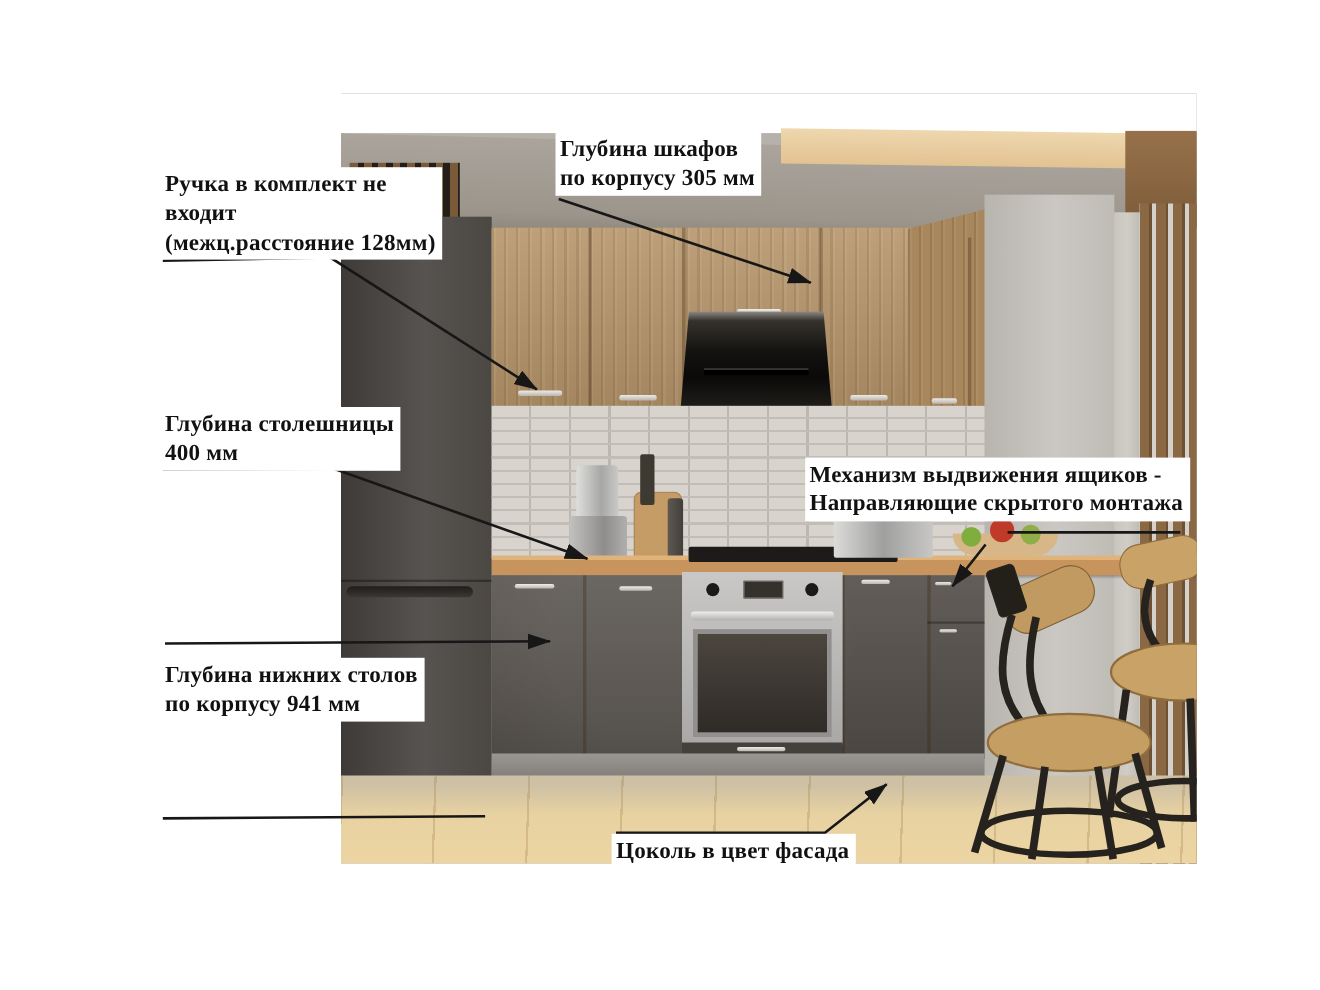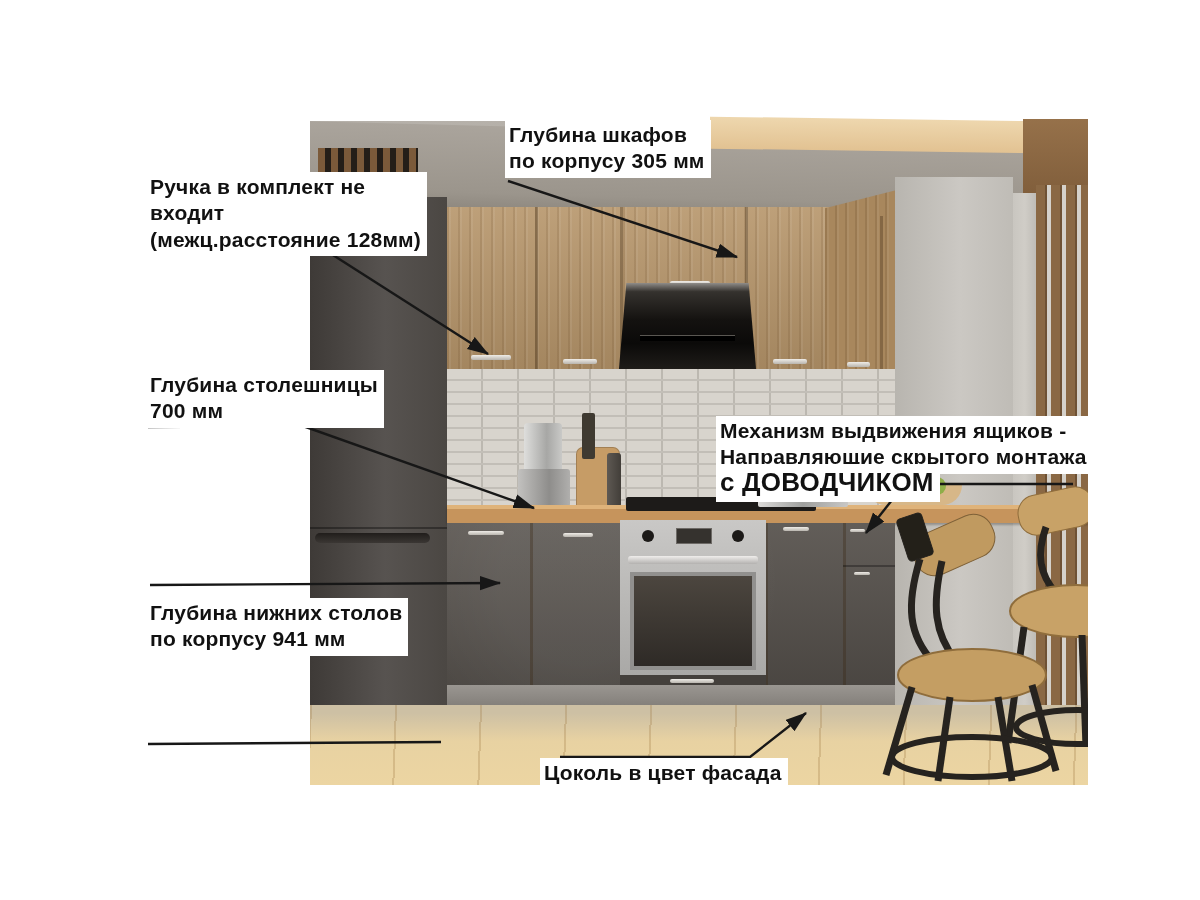--- a/index.html
+++ b/index.html
@@ -82,21 +82,21 @@
   .plinth{left:137px;top:600px;width:448px;height:25px;
     background:linear-gradient(180deg,#9a9691,#7f7b76);}
   .floor{left:0;top:620px;width:778px;height:80px;
     background-image:repeating-linear-gradient(92deg,rgba(150,110,55,.25) 0 2px,rgba(0,0,0,0) 2px 85px),
       linear-gradient(180deg,#cdc0a4 0 10%,#e8d2a2 45%,#ecd5a2 100%);}
   .stools{left:540px;top:390px;width:238px;height:310px;}
 
   
   .overlay{left:0;top:0;}
   .label{background:#ffffff;color:#111111;font-weight:700;font-size:21px;line-height:1.26;
-         white-space:pre-line;padding:2px 6px 3px 4px;letter-spacing:.2px;}
+         white-space:pre-line;padding:2px 6px 3px 4px;letter-spacing:.2px;font-family:Liberation Serif, serif;}
   .label-big{font-size:26px;letter-spacing:.2px;}
   .label-italic{font-style:italic;}
 </style>
 </head>
 <body>
 
 <div id="canvas">
 
   <div class="photo">
     <div class="ceiling-white"></div>
@@ -213,24 +213,23 @@
       <polyline points="916,484 1073,484"></polyline>
       <polyline points="896,495 866,533" marker-end="url(#ah)"></polyline>
       <polyline points="150,585 500,583" marker-end="url(#ah)"></polyline>
       <polyline points="148,744 441,742"></polyline>
       <polyline points="560,757 750,757 806,713" marker-end="url(#ah)"></polyline>
     </g>
   </svg>
 
   <div class="label" style="left:505px;top:120px">Глубина шкафов
  по корпусу 305 мм</div>
-  <div class="label" style="left:146px;top:172px">Ручка в комплект не
+  <div class="label" style="left:146px;top:152px">Ручка в комплект не
 входит
 (межц.расстояние 128мм)</div>
   <div class="label" style="left:146px;top:370px">Глубина столешницы
- 700 мм</div>
-  <div class="label" style="left:716px;top:416px">Механизм выдвижения ящиков -
+ 400 мм</div>
+  <div class="label" style="left:732px;top:416px">Механизм выдвижения ящиков -
 Направляющие скрытого монтажа</div>
-  <div class="label label-big" style="left:716px;top:464px">с ДОВОДЧИКОМ</div>
   <div class="label" style="left:146px;top:598px">Глубина нижних столов
 по корпусу 941 мм</div>
-  <div class="label" style="left:540px;top:758px">Цоколь в цвет фасада</div>
+  <div class="label" style="left:556px;top:758px">Цоколь в цвет фасада</div>
 </div>
 
 </body></html>

